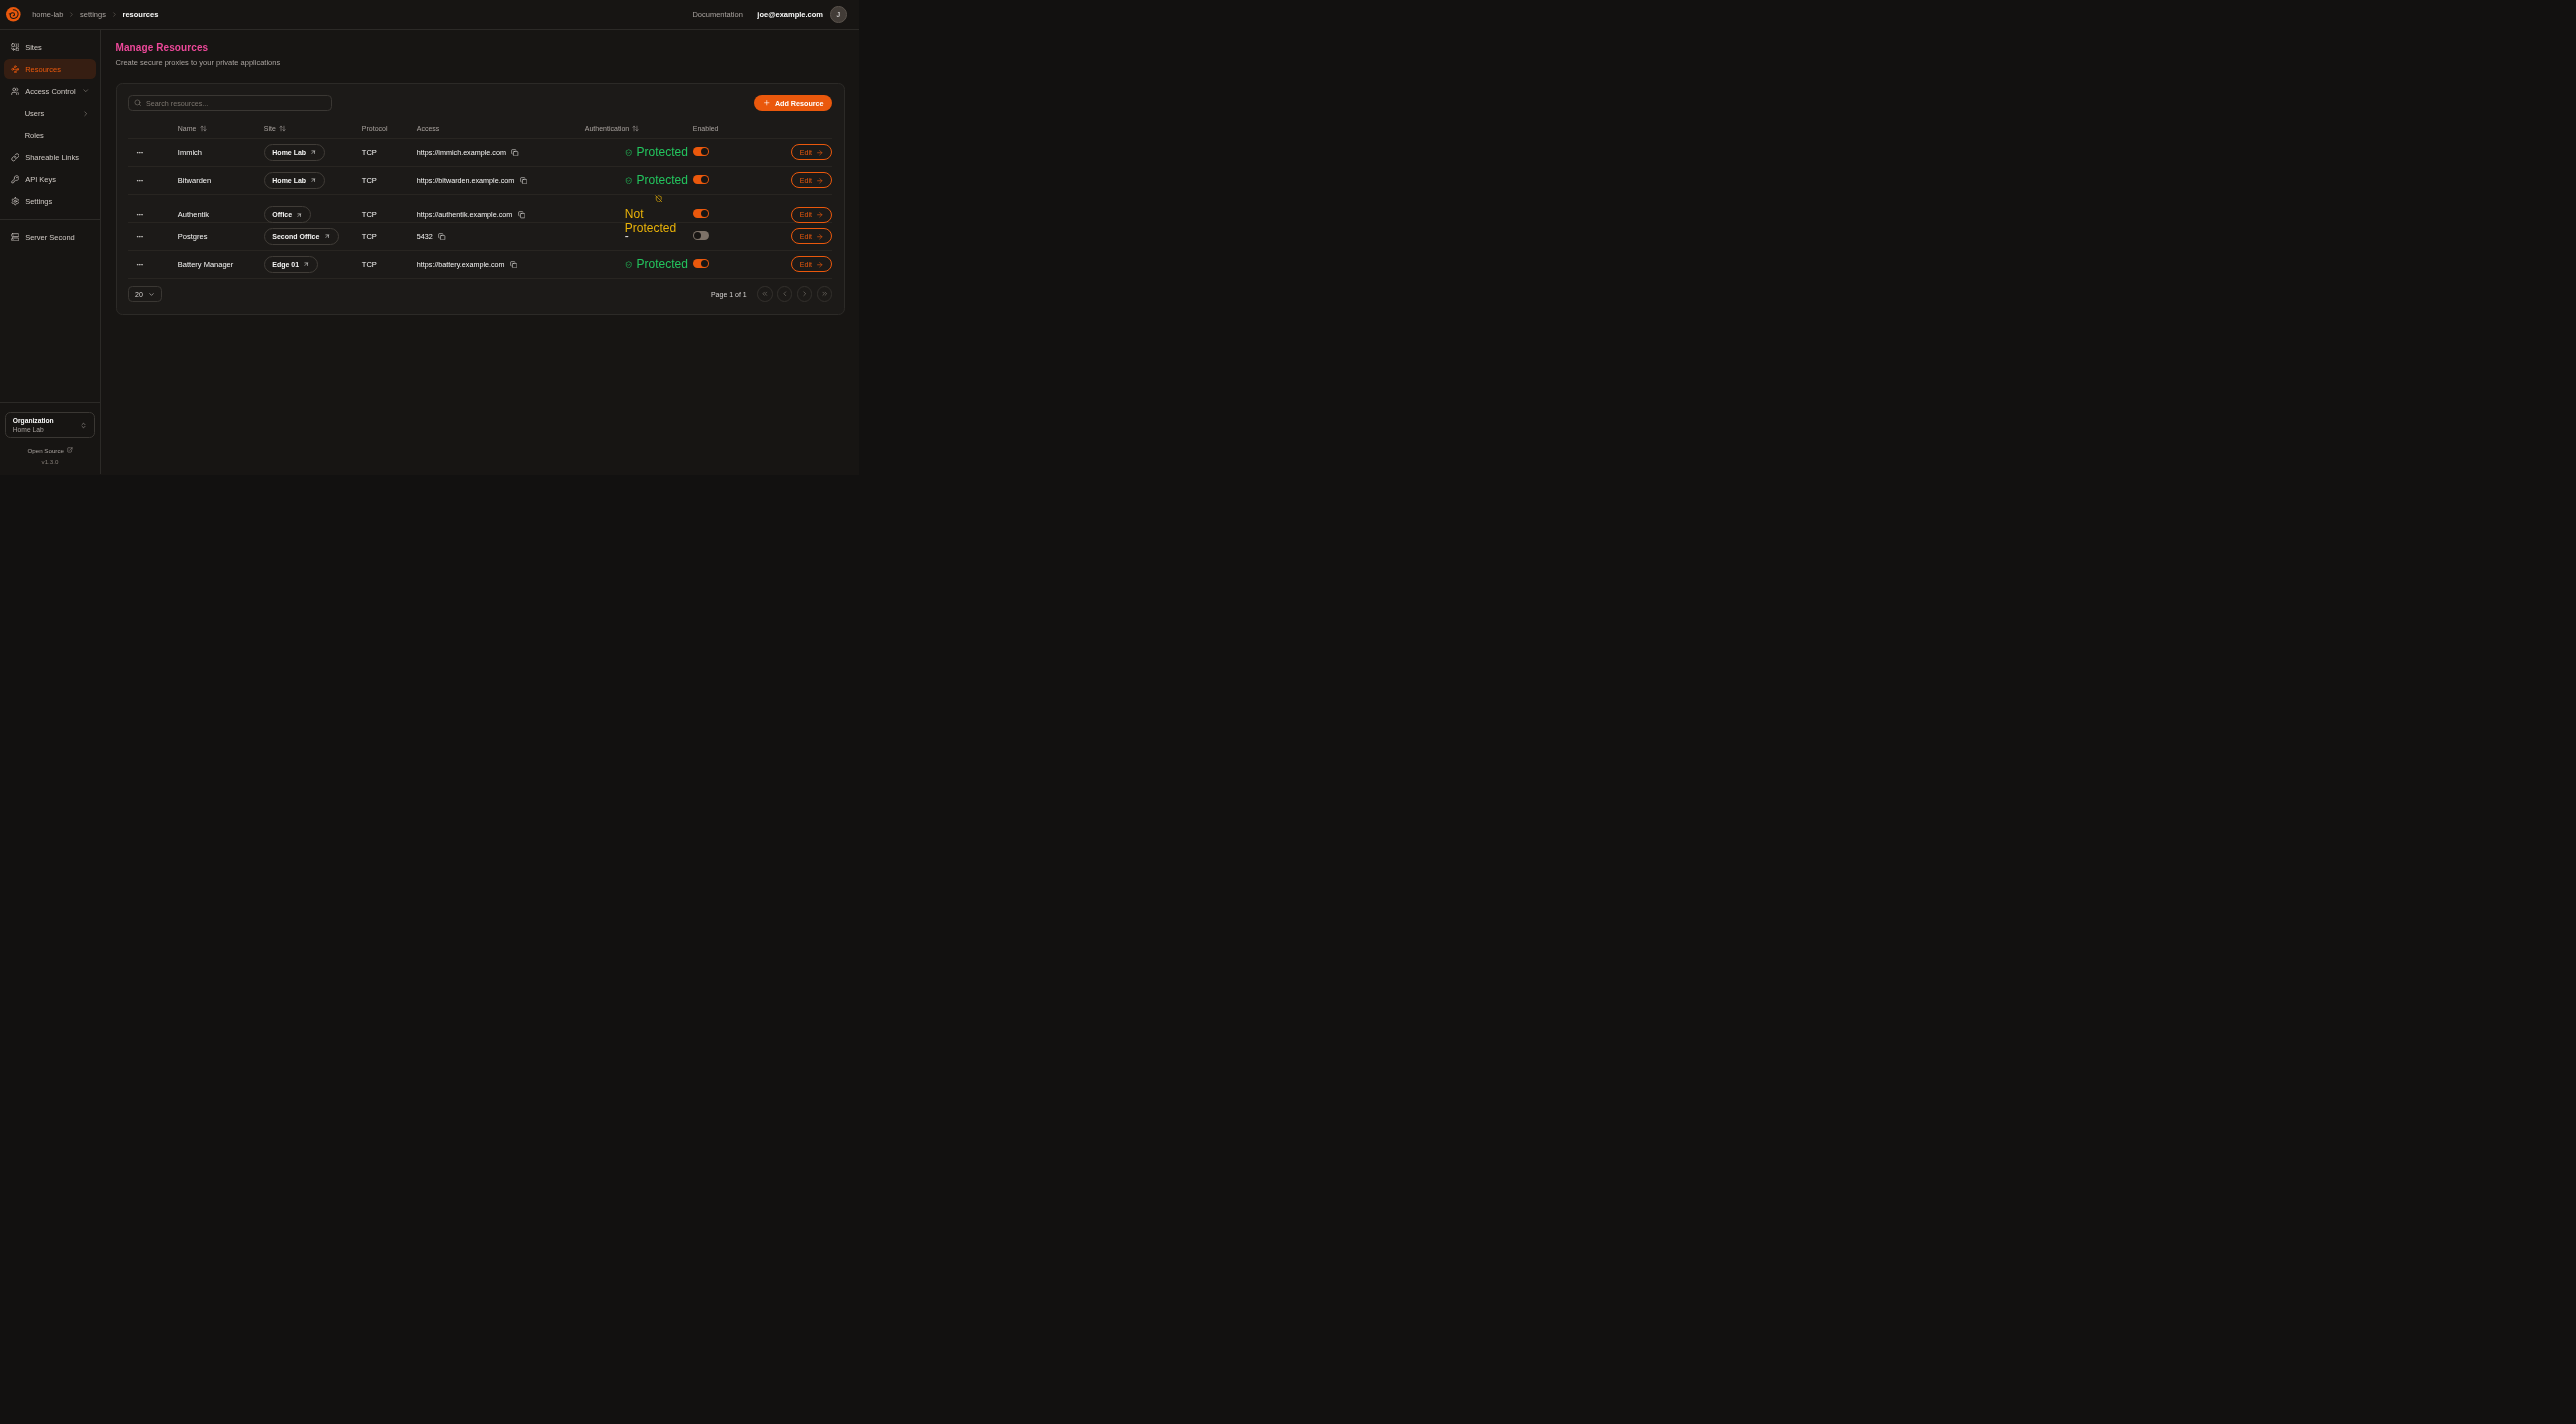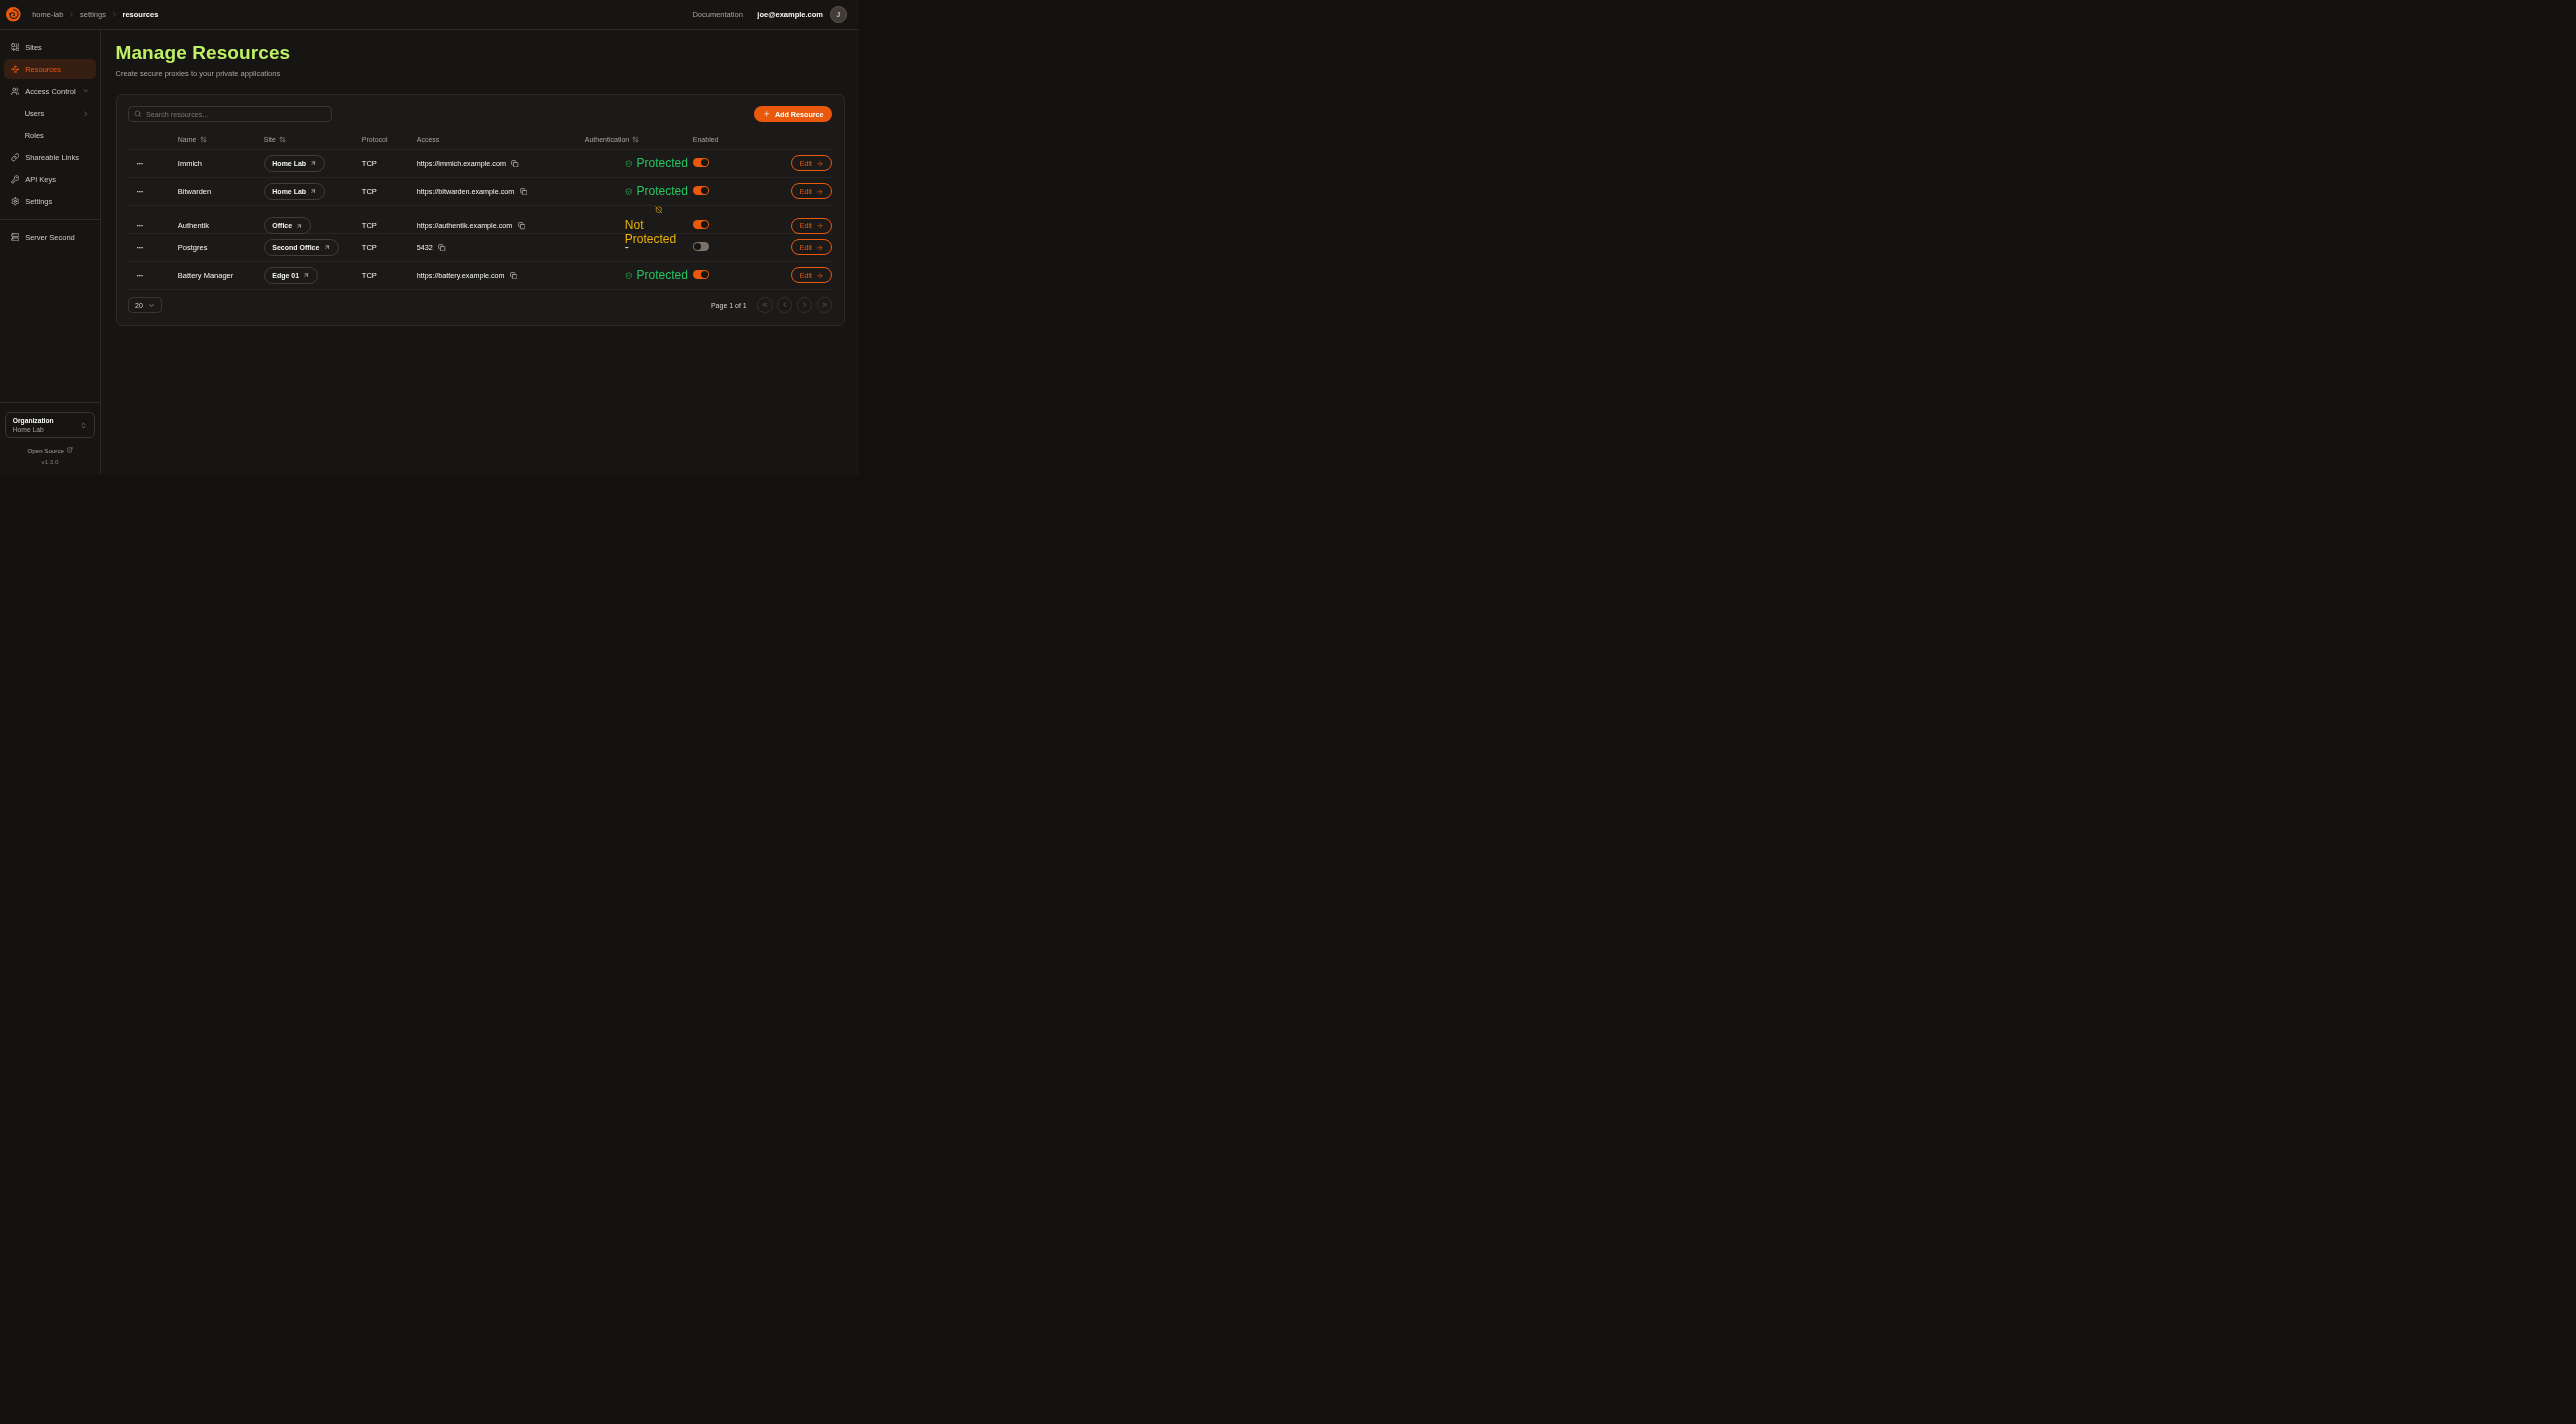--- a/index.html
+++ b/index.html
@@ -51,21 +51,21 @@
              align-items:center; justify-content:space-between; cursor:pointer; }
   .org-title { font-size:6.7px; font-weight:700; color:#fafaf9; }
   .org-value { font-size:6.7px; color:#a8a29e; margin-top:1.6px; }
   .org-chev { color:#a8a29e; }
   .open-source { margin-top:9px; display:flex; justify-content:center; align-items:center; gap:2.7px;
                  font-size:6.2px; color:#a8a29e; cursor:pointer; }
   .version { margin-top:4.8px; text-align:center; font-size:6.2px; color:#857e77; }
 
   
   .content { flex:1; padding:11.8px 14.5px; }
-  .page-title { font-size:19px; font-weight:800; color:#bef264; letter-spacing:0.1px; }
+  .page-title { font-size:10px; font-weight:800; color:#ec4899; letter-spacing:0.1px; }
   .page-subtitle { margin-top:4.8px; font-size:7.5px; color:#a8a29e; }
 
   .card { margin-top:16px; background:#1c1a18; border:0.5px solid #2c2a27; border-radius:6.4px; padding:11.3px; }
   .card-toolbar { display:flex; justify-content:space-between; align-items:center; margin-bottom:7px; }
   .search-box { width:204px; height:16.6px; border:0.5px solid #3a3733; border-radius:4.3px;
                 display:flex; align-items:center; gap:4.3px; padding:0 5.4px; color:#7c766f; }
   .search-box input { flex:1; background:transparent; border:none; outline:none; color:#e7e5e4; font-size:7.2px; }
   .search-box input::placeholder { color:#7c766f; }
   .add-btn { height:16.6px; padding:0 8.6px; border-radius:8.6px; background:var(--accent); color:#fff;
              font-size:7.2px; font-weight:700; display:inline-flex; align-items:center; gap:4.3px;

